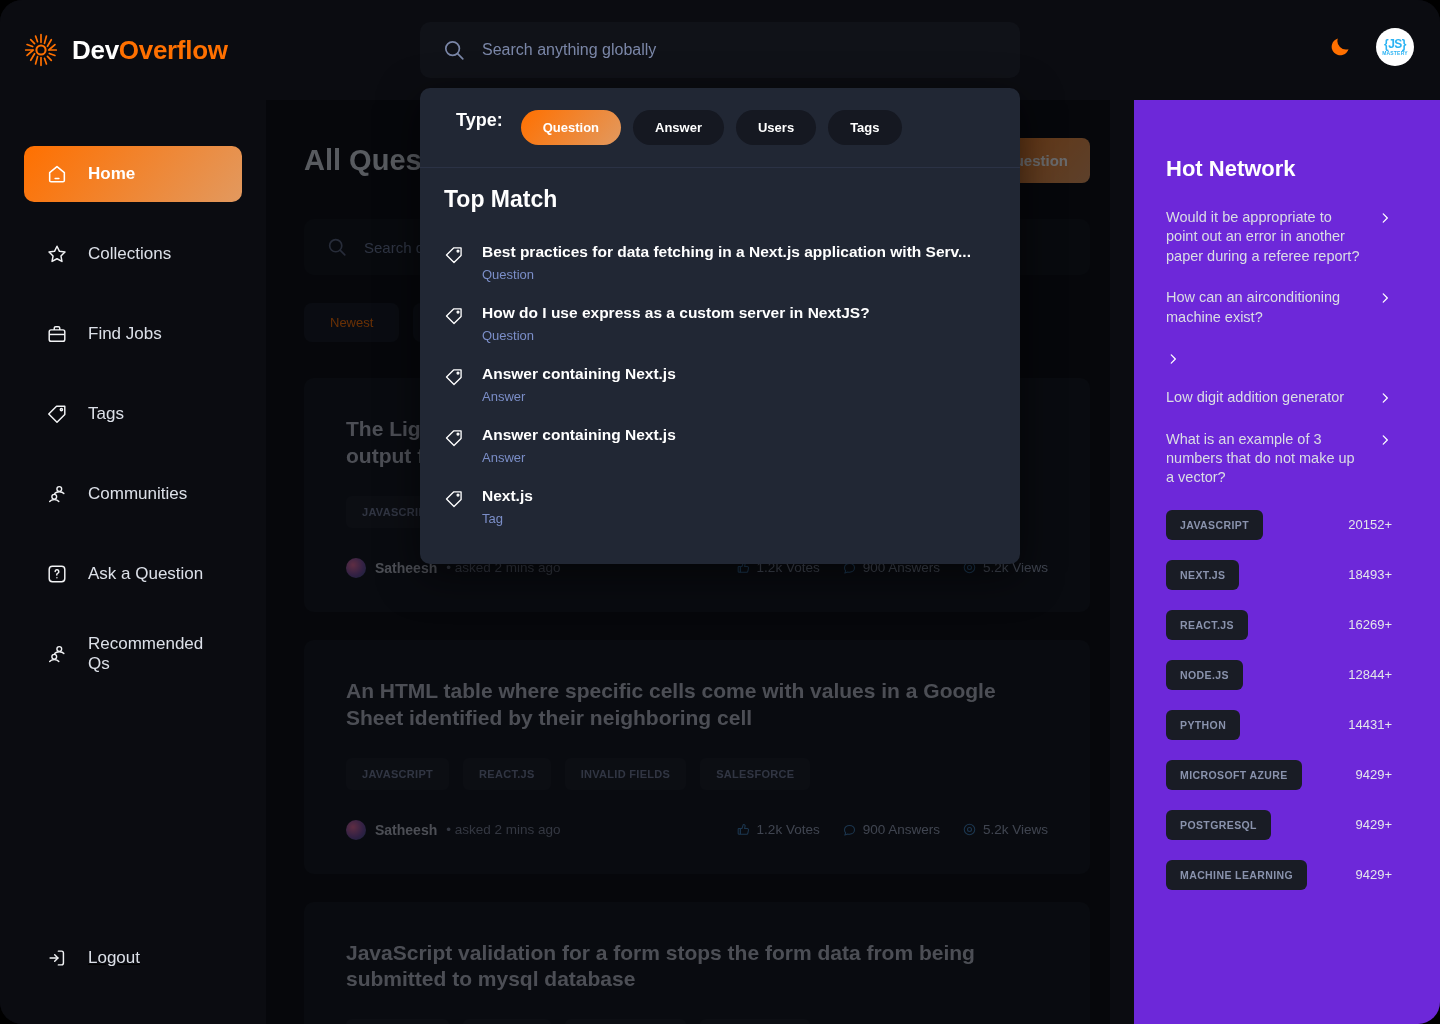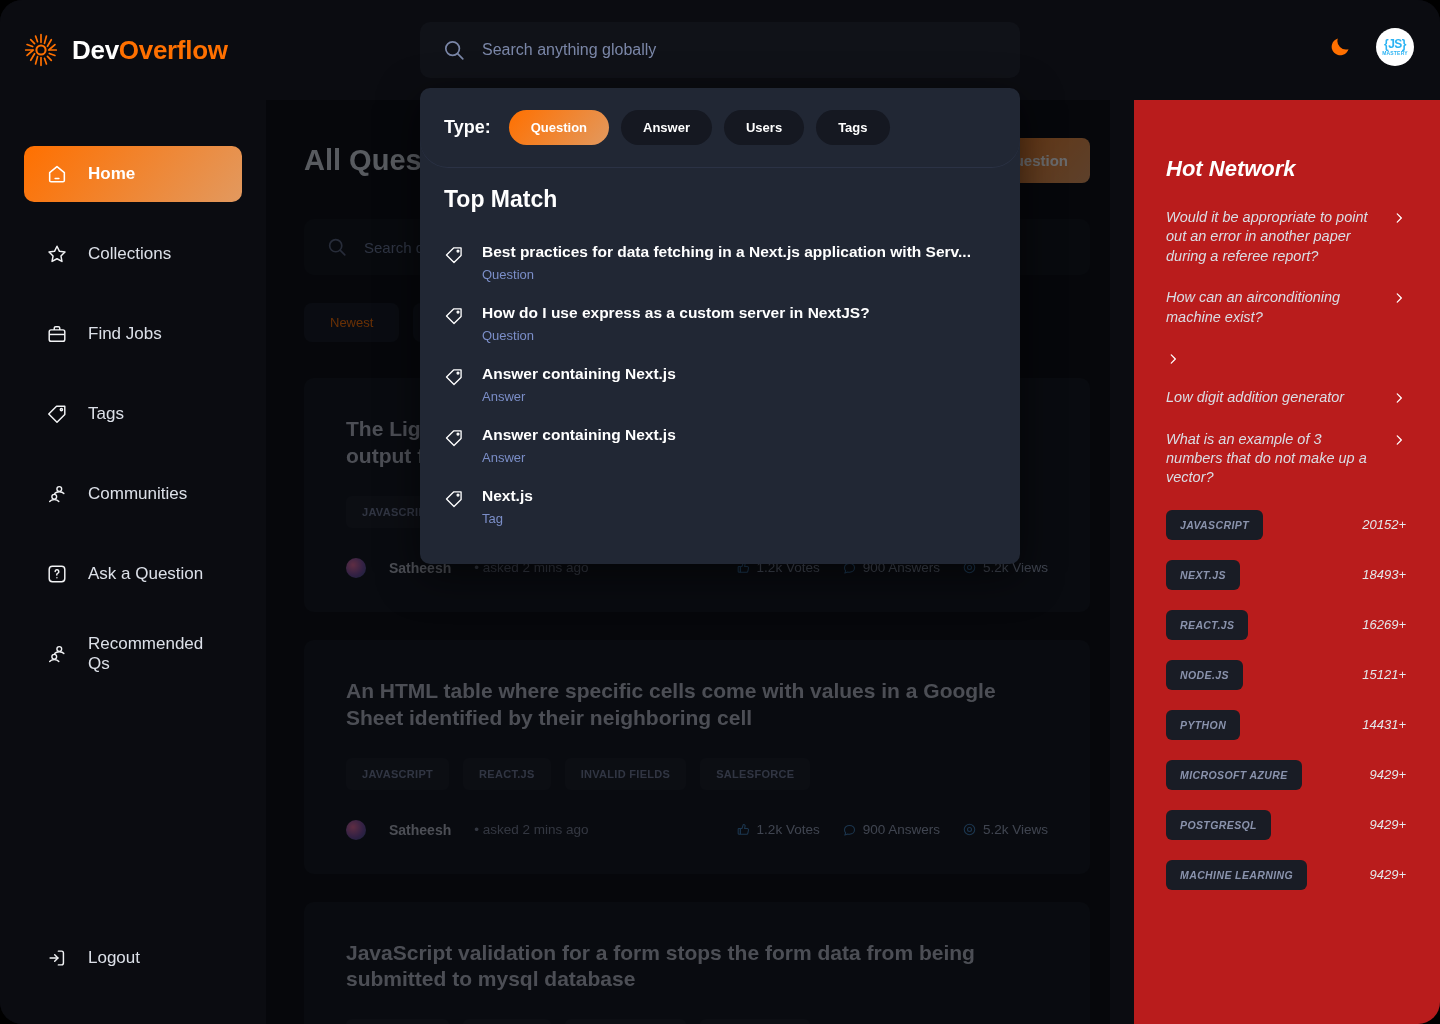--- a/index.html
+++ b/index.html
@@ -119,25 +119,23 @@
     top: 88px;
     width: 600px;
     background: #212734;
     border-radius: 10px;
     z-index: 45;
     box-shadow: 0 12px 40px rgba(0,0,0,0.55);
     overflow: hidden;
   }
   .type-row {
     display: flex;
-    align-items: center;
     gap: 12px;
-    padding: 22px 24px 22px 24px;
+    padding: 22px 24px 22px 36px;
     border-bottom: 1px solid #2b3245;
-    border-radius: 28px;
   }
   .type-label {
     color: #ffffff;
     font-size: 18px;
     font-weight: bold;
     margin-right: 6px;
   }
   .type-pill {
     background: #151821;
     color: #ffffff;
@@ -211,20 +209,21 @@
     font-size: 17px;
   }
   .side-item.active {
     background: linear-gradient(129deg, #ff7000 0%, #e2995f 100%);
   }
   .side-item.active .slabel { color: #ffffff; font-weight: bold; }
 
   .logout-item {
     margin-top: auto;
     margin-bottom: 38px;
+    text-decoration: underline;
   }
 
   
   .main {
     position: absolute;
     left: 266px; top: 100px;
     width: 868px;
     height: 924px;
     padding: 38px 44px 0 38px;
     overflow: hidden;
@@ -310,21 +309,21 @@
     padding: 10px 16px;
     border-radius: 6px;
     cursor: pointer;
     white-space: nowrap;
   }
   .qfoot {
     display: flex;
     align-items: center;
     justify-content: space-between;
   }
-  .qauthor { display: flex; align-items: center; gap: 23px; }
+  .qauthor { display: flex; align-items: center; gap: 9px; }
   .qavatar {
     width: 20px; height: 20px;
     border-radius: 50%;
     background: radial-gradient(circle at 35% 35%, #e86a9b 0%, #7a4d9e 55%, #2f4e8a 100%);
     flex: none;
   }
   .qauthor-name { color: #b8bcc7; font-size: 14px; font-weight: 600; }
   .qasked { color: #7b8296; font-size: 13.5px; }
   .qmetrics { display: flex; gap: 22px; align-items: center; }
   .qmetric {
@@ -332,25 +331,24 @@
     color: #9aa4bb; font-size: 13.5px;
   }
   .qmetric svg { width: 15px; height: 15px; flex: none; }
 
   
   .rightbar {
     position: absolute;
     right: 0; top: 100px;
     width: 306px;
     height: 924px;
-    background: #b91c1c;
-    padding: 56px 34px 0 32px;
+    background: #6d28d9;
+    padding: 56px 48px 0 32px;
     overflow: hidden;
     z-index: 20;
-    font-style: italic;
   }
   .rb-title {
     color: #ffffff;
     font-size: 22px;
     font-weight: bold;
     margin-bottom: 26px;
   }
   .hot-item {
     display: flex;
     align-items: flex-start;
@@ -654,21 +652,21 @@
     <div class="ptag-row">
       <span class="ptag-chip">NEXT.JS</span>
       <span class="ptag-count">18493+</span>
     </div>
     <div class="ptag-row">
       <span class="ptag-chip">REACT.JS</span>
       <span class="ptag-count">16269+</span>
     </div>
     <div class="ptag-row">
       <span class="ptag-chip">NODE.JS</span>
-      <span class="ptag-count">15121+</span>
+      <span class="ptag-count">12844+</span>
     </div>
     <div class="ptag-row">
       <span class="ptag-chip">PYTHON</span>
       <span class="ptag-count">14431+</span>
     </div>
     <div class="ptag-row">
       <span class="ptag-chip">MICROSOFT AZURE</span>
       <span class="ptag-count">9429+</span>
     </div>
     <div class="ptag-row">

